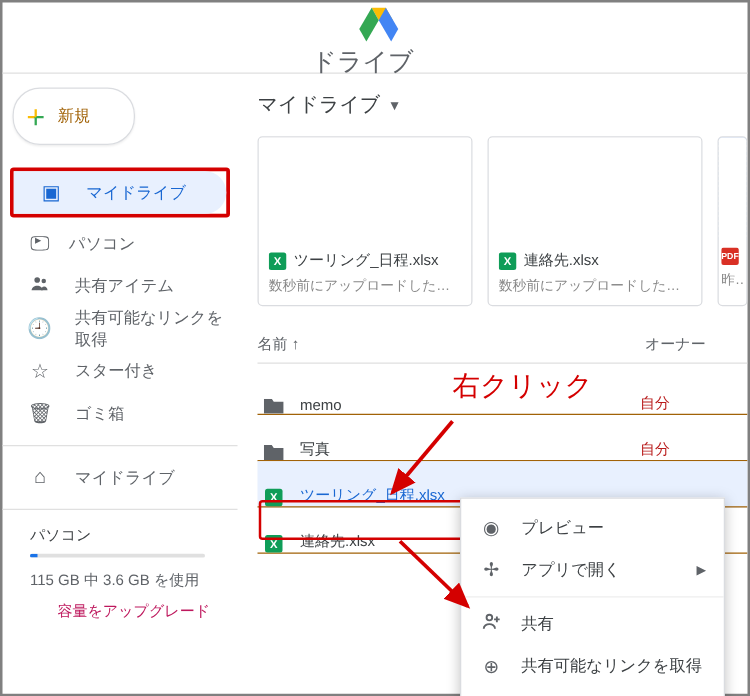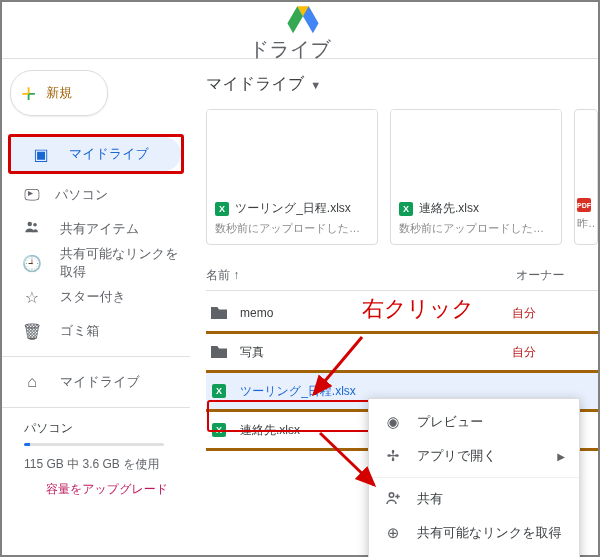--- a/index.html
+++ b/index.html
@@ -38,21 +38,21 @@
   .card3{width:22px;border:1px solid #dadce0;border-radius:4px;overflow:hidden;}
   .thumb{height:82px;background:#fff;display:flex;align-items:center;justify-content:center;}
   .thumb3{height:82px;background:linear-gradient(#fff,#fff),repeating-linear-gradient(#97b6e8 0 2px,#fff 2px 4px);}
   .cap{padding:8px;}
   .fname{display:flex;align-items:center;font-size:12px;color:#3c4043;gap:6px;overflow:hidden;white-space:nowrap;}
   .sheetic{width:14px;height:14px;background:#0f9d58;color:#fff;font-size:9px;font-weight:bold;display:inline-flex;align-items:center;justify-content:center;border-radius:2px;}
   .pdfic{width:14px;height:14px;background:#d93025;color:#fff;font-size:7px;font-weight:bold;display:inline-flex;align-items:center;justify-content:center;border-radius:2px;}
   .sub{font-size:11px;color:#888;margin-top:4px;white-space:nowrap;overflow:hidden;text-overflow:ellipsis;}
   .listhdr{display:flex;align-items:center;margin:22px 0 4px;font-size:12px;color:#5f6368;border-bottom:1px solid #e0e0e0;padding-bottom:6px;}
   .coln{width:310px;}
-  .row{display:flex;align-items:center;height:36px;border-bottom:3px solid #a16207;font-size:12px;color:#3c4043;}
+  .row{display:flex;align-items:flex-end;height:36px;border-bottom:1px solid #a16207;font-size:12px;color:#3c4043;}
   .row .ic2{width:18px;margin:0 12px 0 4px;display:flex;justify-content:center;}
   .fold{width:16px;height:12px;background:#5f6368;clip-path:polygon(0 0,40% 0,50% 20%,100% 20%,100% 100%,0 100%);}
   .rown{flex:0 0 272px;}
   .owner{color:#b91c1c;}
   .selrow{background:#e8f0fe;color:#1967d2;}
   .selbox{position:absolute;border:2px solid #d40000;border-radius:3px;}
   
   .ctx{position:absolute;left:366px;top:396px;width:210px;background:#fff;border:1px solid #dadce0;box-shadow:0 2px 10px rgba(0,0,0,.25);font-size:13px;color:#3c4043;padding:6px 0;}
   .ctxitem{display:flex;align-items:center;height:34px;padding:0 14px;}
   .ctxitem .cic{width:20px;text-align:center;margin-right:14px;color:#5f6368;font-size:15px;}

